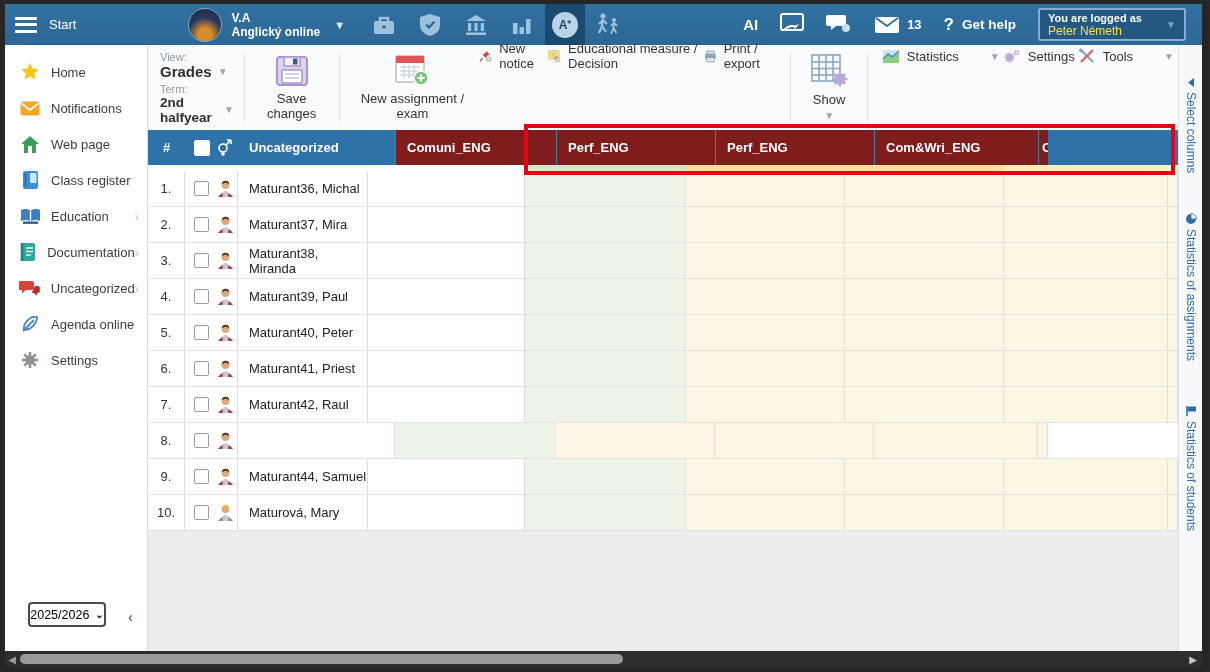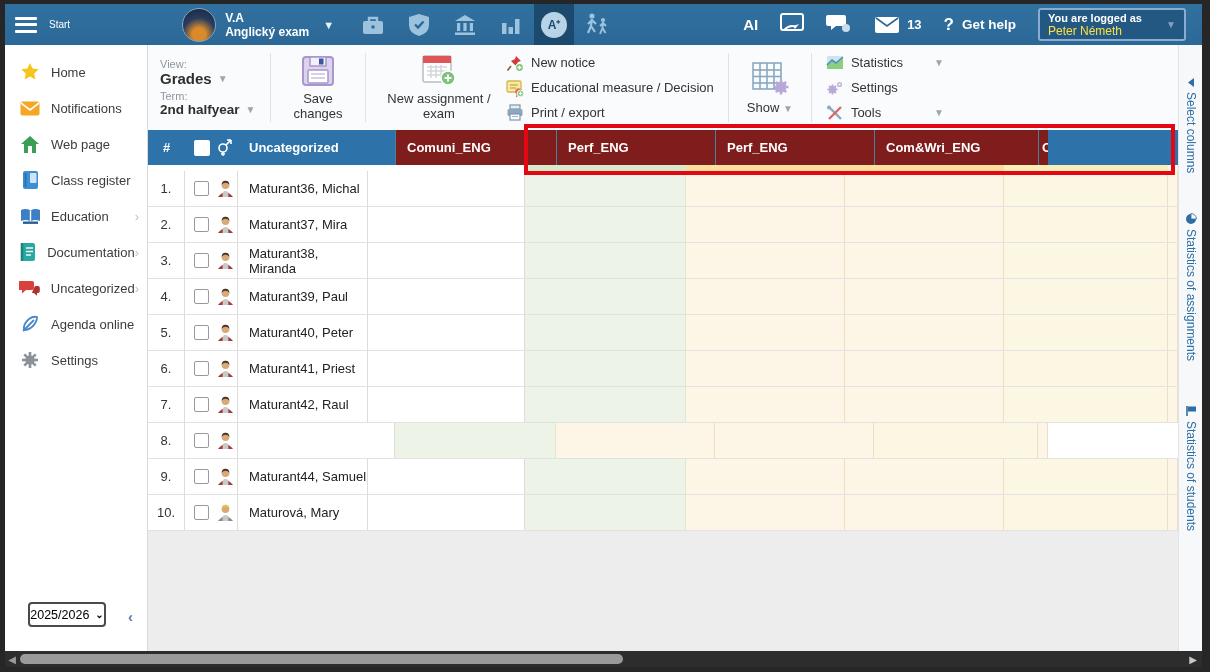--- a/index.html
+++ b/index.html
@@ -4,21 +4,21 @@
 <style>
   * { margin:0; padding:0; box-sizing:border-box; }
   html,body { width:1210px; height:672px; font-family:"Liberation Sans", sans-serif; }
   .frame { position:relative; width:1210px; height:672px; background:#262626; overflow:hidden; }
 
   
   .topbar { position:absolute; left:5px; top:4px; width:1197px; height:41px;
             background:linear-gradient(#31719f,#2c6897); display:flex; align-items:center; color:#fff; }
   .hamburger { width:22px; height:16px; margin-left:10px; display:flex; flex-direction:column; justify-content:space-between; cursor:pointer; }
   .hamburger span { height:3px; background:#fff; border-radius:1px; }
-  .start-label { margin-left:12px; font-size:10px; color:#fff; }
+  .start-label { margin-left:12px; font-size:13px; color:#fff; }
   .avatar { width:34px; height:34px; border-radius:50%; margin-left:112px;
             background:radial-gradient(circle at 50% 80%, #d98a2b 0 22%, #2a3c5e 55%, #16233c 100%);
             border:1px solid #7fa5c4; }
   .class-block { margin-left:9px; line-height:14px; font-size:12px; font-weight:bold; }
   .class-caret { margin-left:14px; font-size:11px; color:#e8f1f8; }
   .tb-icons { display:flex; align-items:center; margin-left:16px; height:41px; }
   .tb-ic { width:46px; height:41px; display:flex; align-items:center; justify-content:center; }
   .tb-ic.active { background:#1c4a6e; width:40px; }
   .active-circle { width:26px; height:26px; border-radius:50%; background:#b9d3e6; color:#1c4a6e;
                    font-weight:bold; font-size:12px; display:flex; align-items:center; justify-content:center; }
@@ -52,21 +52,21 @@
   .main { position:absolute; left:148px; top:45px; width:1030px; height:606px; background:#ededee; }
   .toolbar { height:85px; background:#f9fbfc; display:flex; align-items:stretch; padding-left:12px; }
   .tsep { width:1px; background:#dde3e7; margin:8px 10px; }
   .viewterm { display:flex; flex-direction:column; justify-content:center; width:100px; }
   .small-lab { font-size:11px; color:#8c979e; }
   .big-val { font-size:15px; font-weight:bold; color:#2f2f2f; display:flex; align-items:center; gap:6px; }
   .big-val2 { font-size:13.5px; font-weight:bold; color:#2f2f2f; display:flex; align-items:center; gap:6px; }
   .dd { color:#9aa7b0; font-size:10px; }
   .tool-btn { display:flex; flex-direction:column; align-items:center; justify-content:center; gap:4px;
               padding:0 8px; cursor:pointer; text-align:center; font-size:13px; color:#333; line-height:15px; }
-  .stackmenu { display:flex; flex-direction:column; justify-content:center; gap:3px; padding:0 4px; }
+  .stackmenu { display:flex; flex-direction:row; justify-content:center; gap:3px; padding:0 4px; }
   .stackrow { display:flex; align-items:center; gap:7px; font-size:13px; color:#333; cursor:pointer; height:22px; }
   .stackrow .dd { margin-left:auto; padding-left:24px; }
 
   
   .grid { position:absolute; left:0; top:85px; width:1030px; }
   .hdr { display:flex; height:35px; background:#2d72a8; }
   .hcell { display:flex; align-items:center; color:#fff; font-size:13px; font-weight:bold; }
   .hl { background:#7f1d1d; border-left:1px solid #47809a; padding-left:11px; }
   .striprow { display:flex; height:6px; }
   .col-num{width:37px} .col-chk{width:53px} .col-name{width:130px} .col-unc{width:157px}
@@ -112,21 +112,21 @@
   <div class="topbar">
     <div class="hamburger">
         <span></span>
         <span></span>
         <span></span>
       </div>
     <div class="start-label">Start</div>
     <div class="avatar"></div>
     <div class="class-block">
       <div>V.A</div>
-      <div>Anglický exam</div>
+      <div>Anglický online</div>
     </div>
     <div class="class-caret">▼</div>
 
     <div class="tb-icons">
       <div class="tb-ic">
         <svg width="24" height="22" viewBox="0 0 24 22">
             <rect x="2" y="7" width="20" height="13" rx="2" fill="#9dc2de"></rect>
             <path d="M8 7 V4 h8 v3" stroke="#9dc2de" stroke-width="2.4" fill="none"></path>
             <rect x="10.5" y="11.5" width="3" height="3" fill="#2c6897"></rect>
           </svg>

